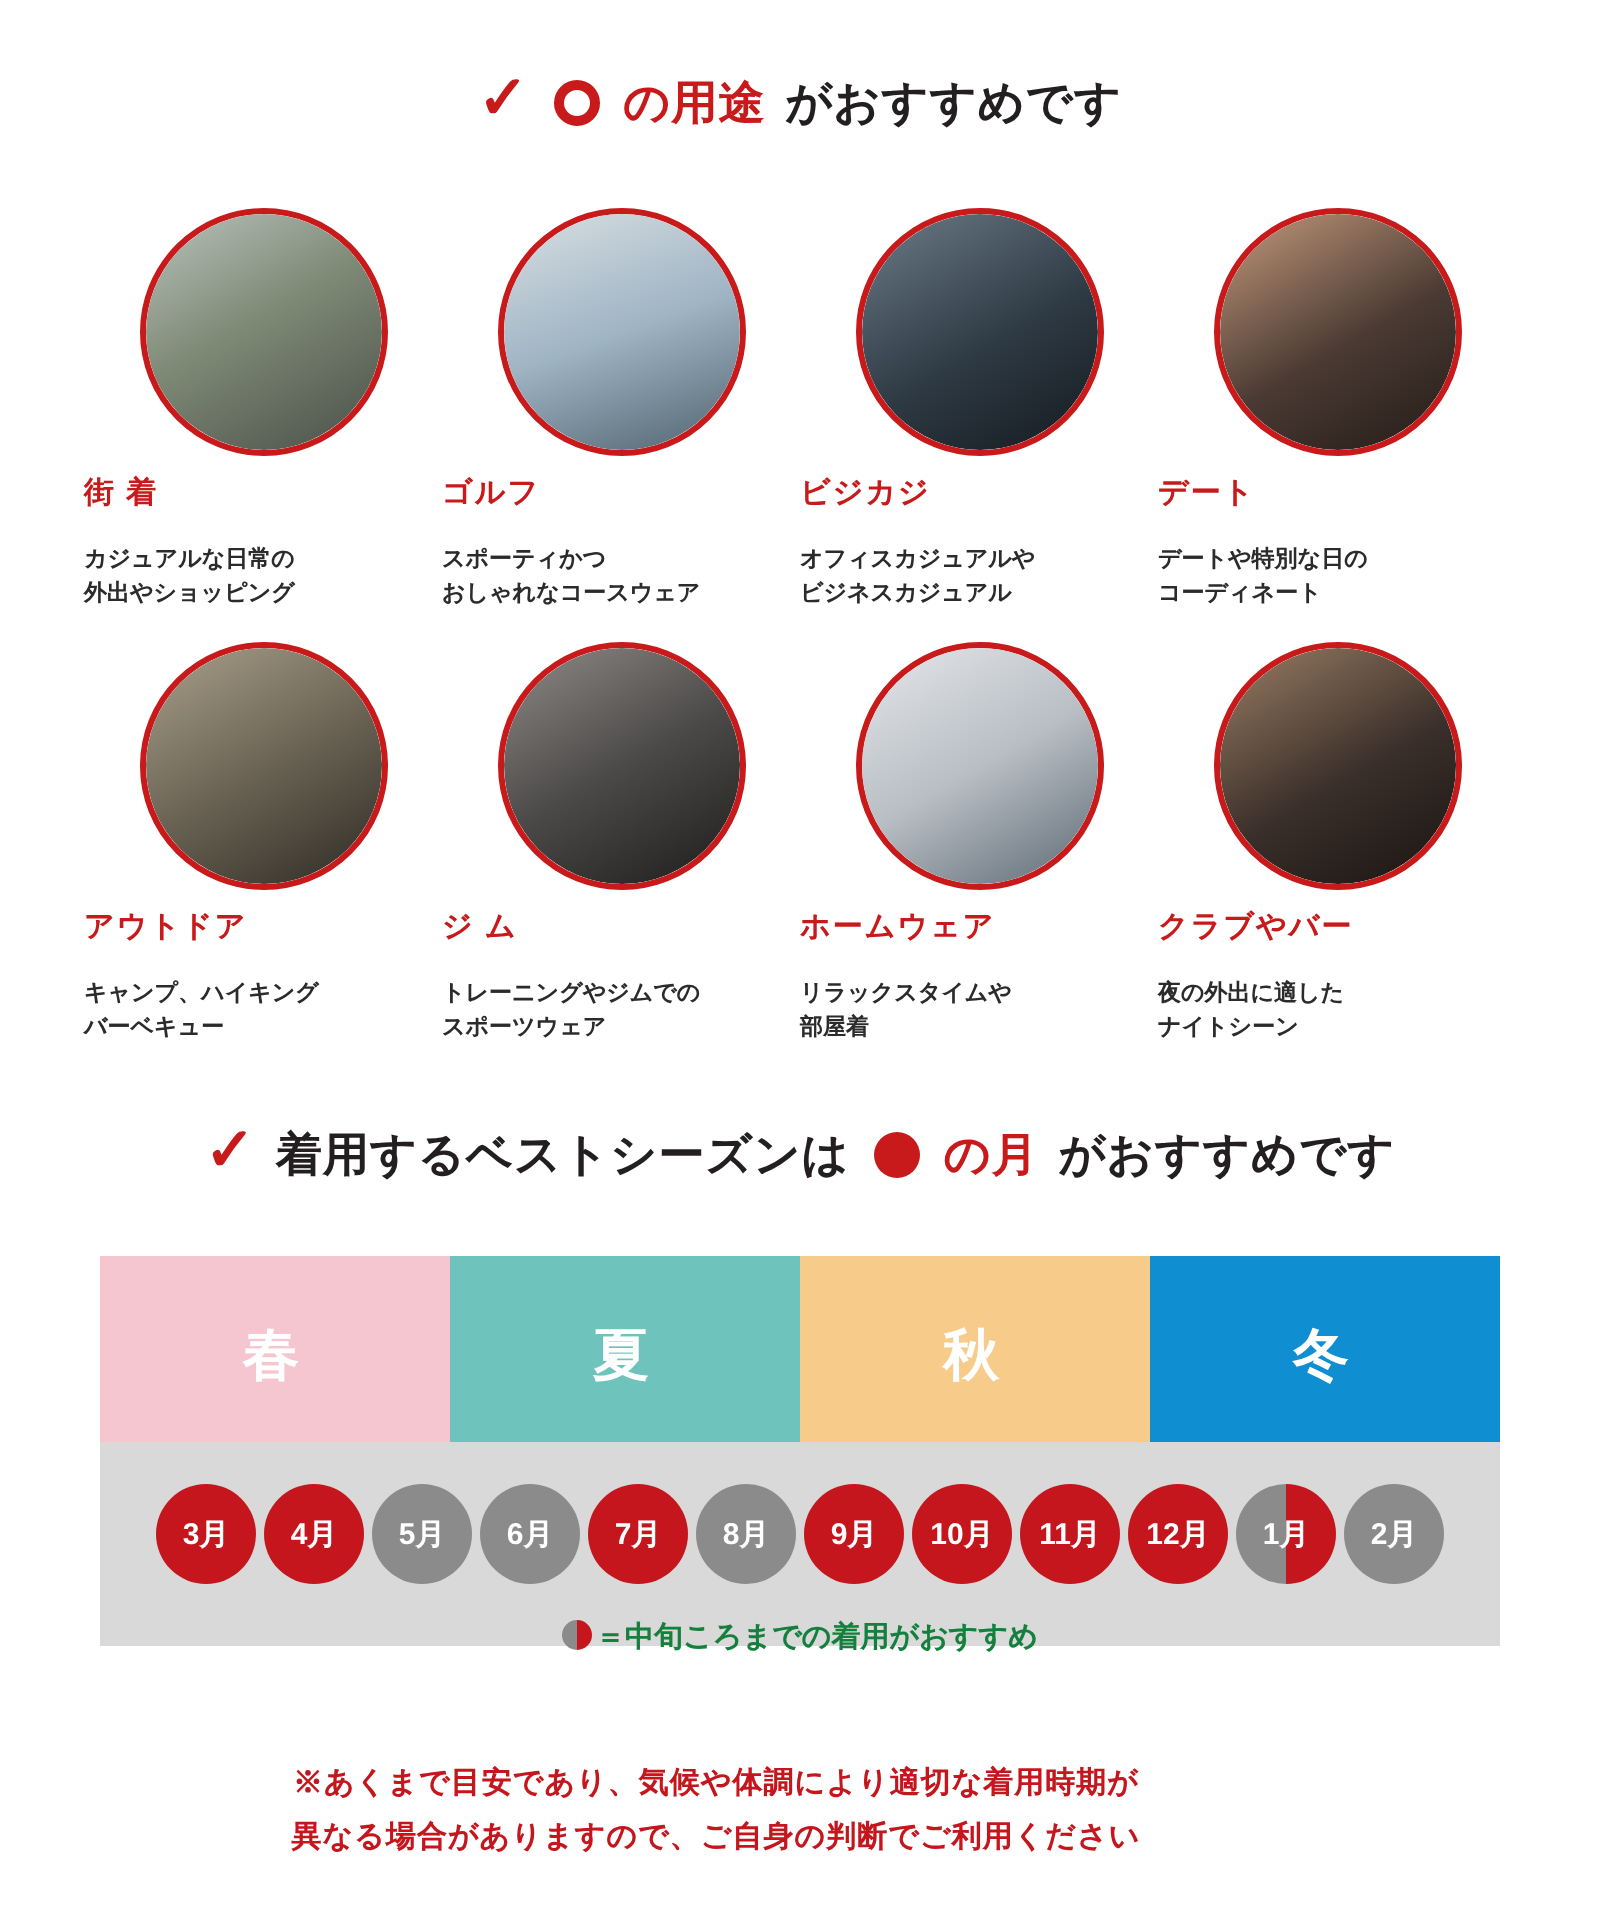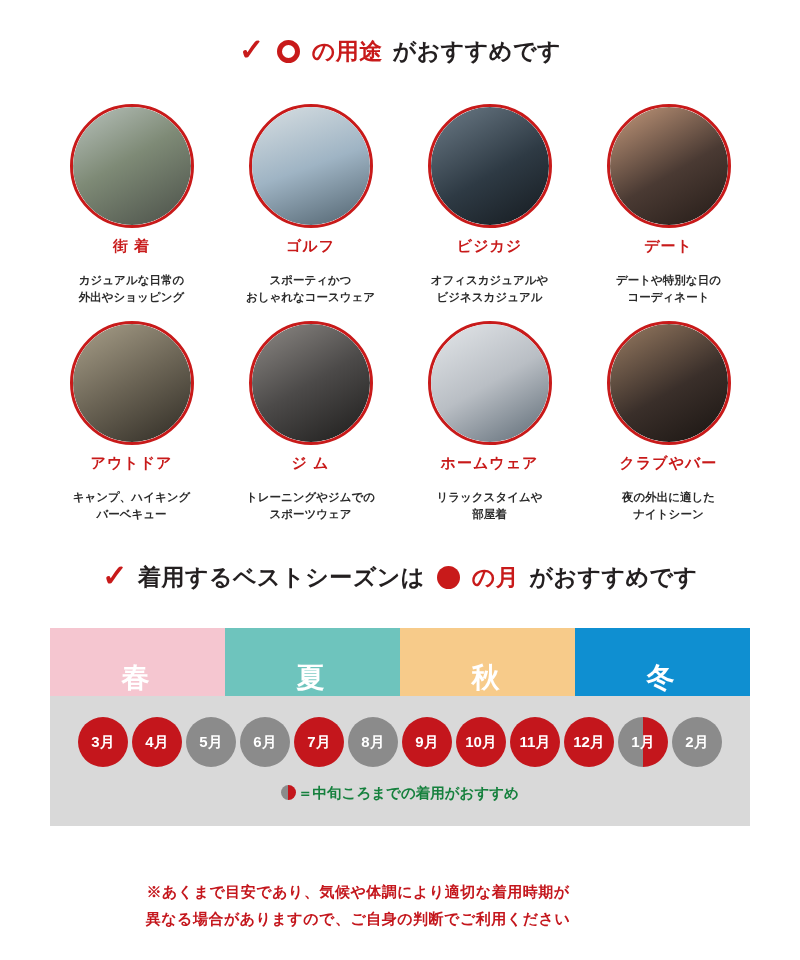--- a/index.html
+++ b/index.html
@@ -69,21 +69,21 @@
     position: absolute;
     top: 104px;
     left: 42px;
     width: 716px;
     display: grid;
     grid-template-columns: repeat(4, 179px);
     grid-row-gap: 16px;
   }
   .scene-cell {
     width: 179px;
-    text-align: center;
+    text-align: left;
   }
   .scene-photo {
     width: 124px;
     height: 124px;
     margin: 0 auto;
     border-radius: 50%;
     border: 3px solid #c81a1a;
     box-sizing: border-box;
     overflow: hidden;
     position: relative;
@@ -124,24 +124,24 @@
     justify-content: center;
     font-size: 28px;
     font-weight: bold;
     color: #ffffff;
     letter-spacing: 4px;
   }
 
   
   .month-strip {
     position: absolute;
-    top: 696px;
+    top: 721px;
     left: 50px;
     width: 700px;
-    height: 130px;
+    height: 102px;
     background: #d9d9d9;
   }
   .month-row {
     position: absolute;
     top: 21px;
     left: 0;
     width: 700px;
     display: flex;
     justify-content: center;
     gap: 4px;

